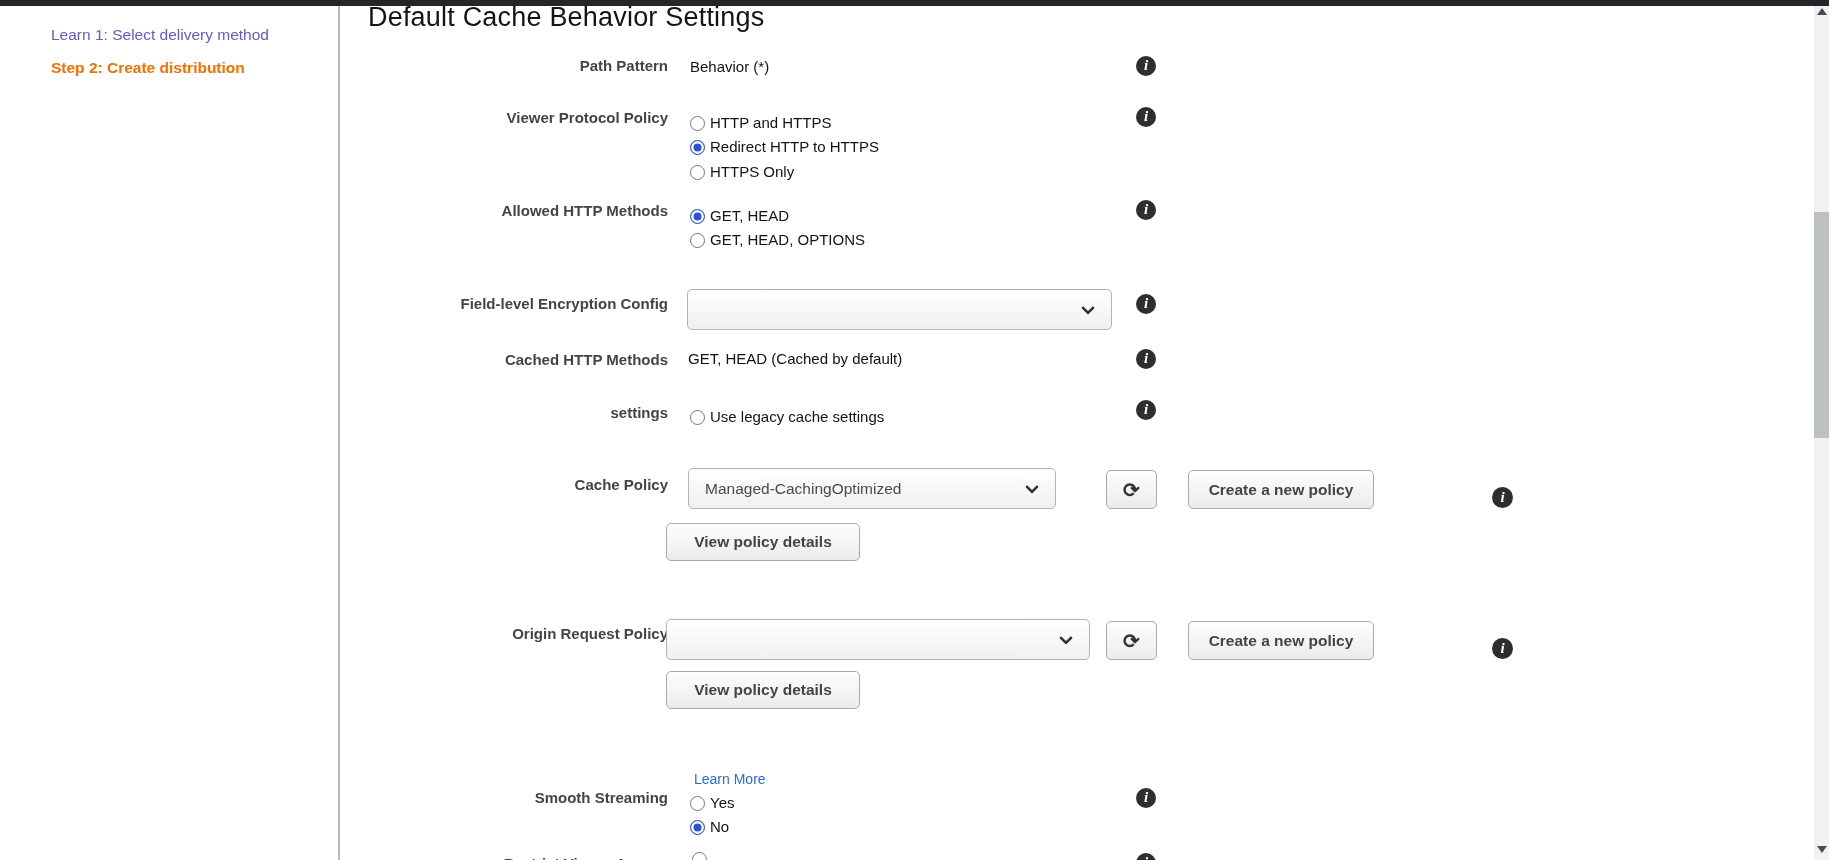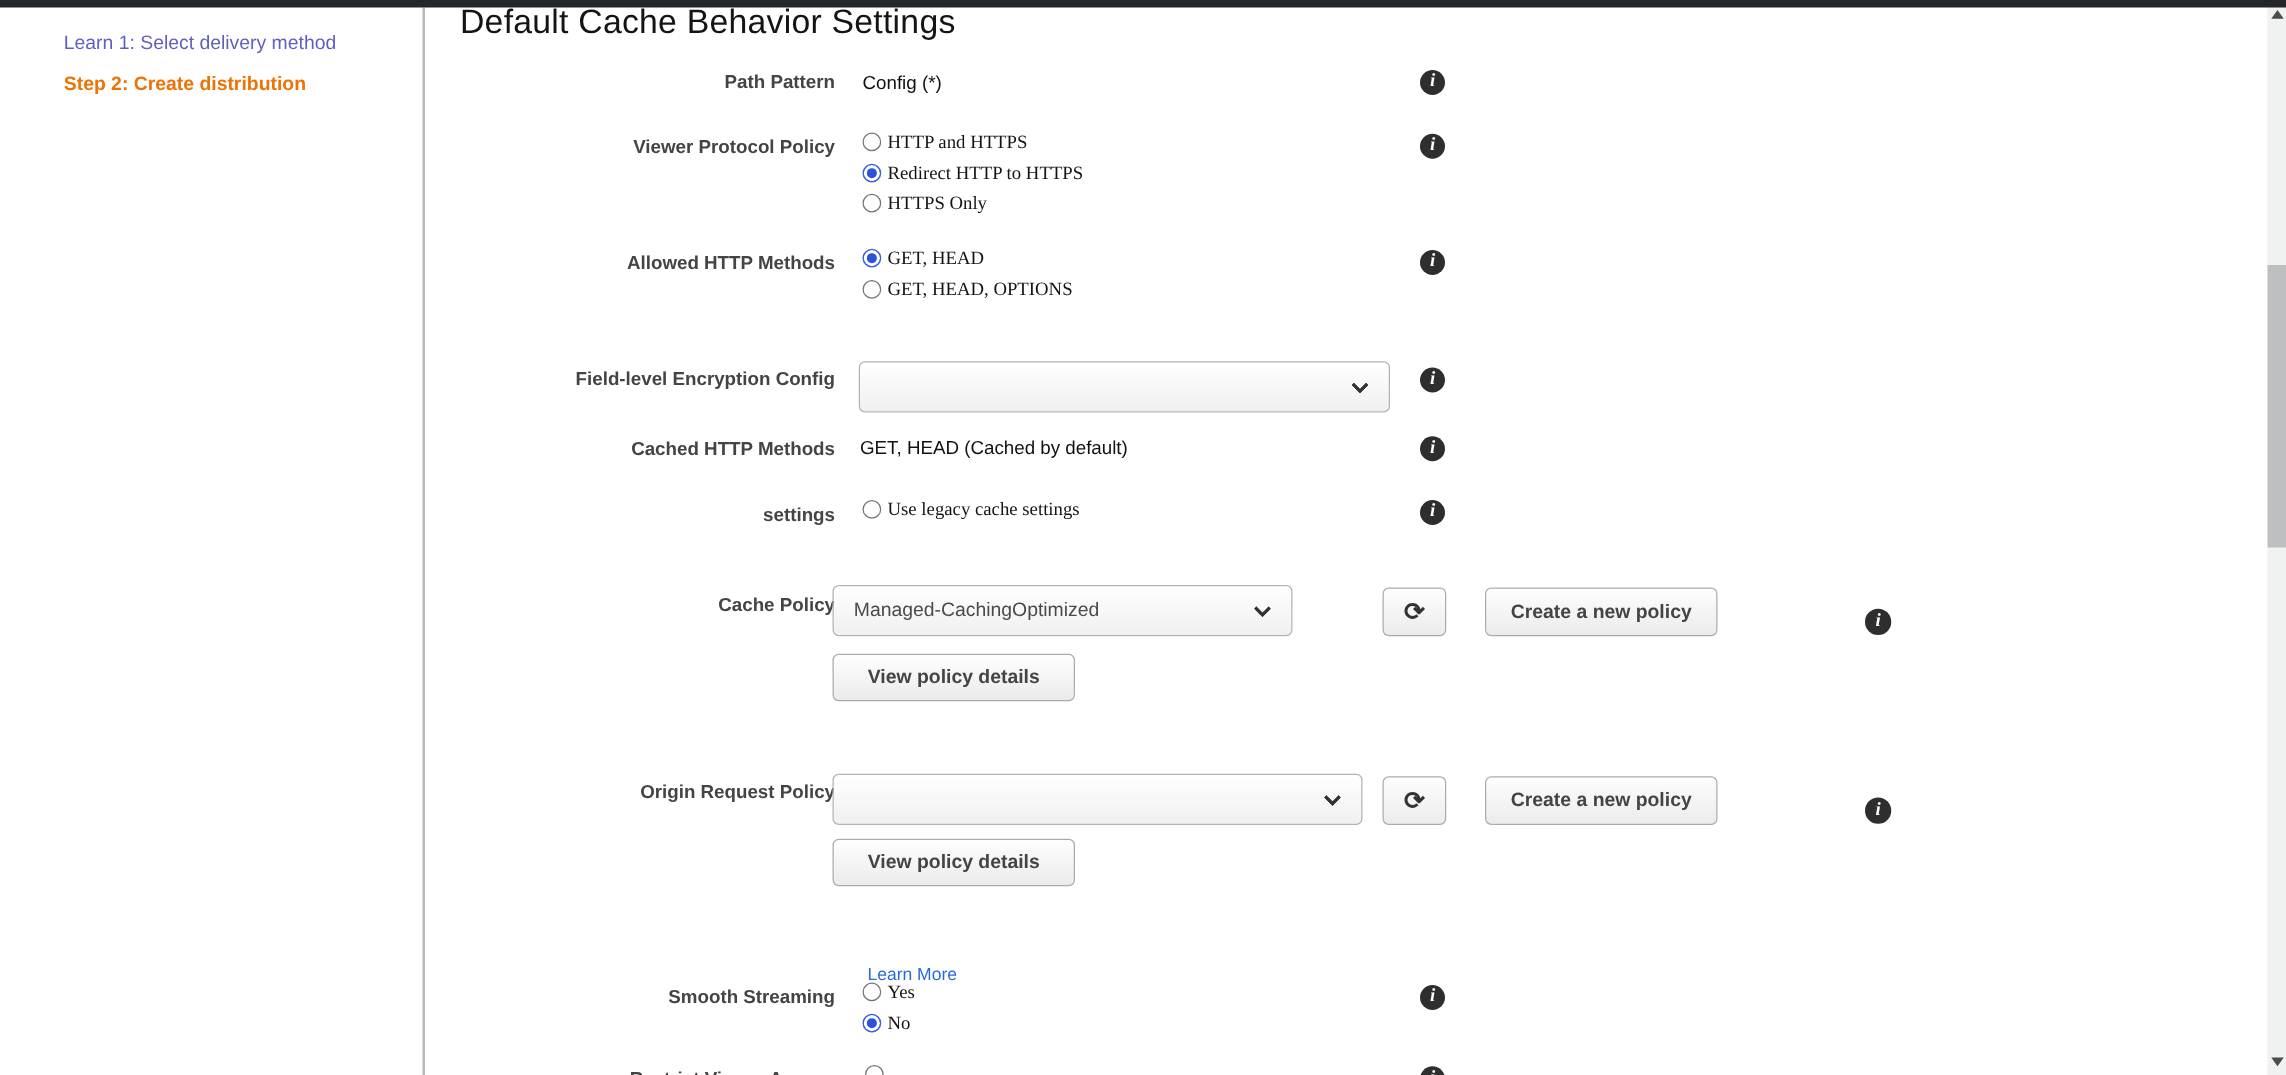--- a/index.html
+++ b/index.html
@@ -24,21 +24,21 @@
   
   .f-label { left:348px; width:320px; text-align:right; font-size:15px; font-weight:bold;
              color:#444444; line-height:18px; }
   .f-label.two-line { line-height:21px; }
 
   
   .f-value { font-size:15px; color:#111; line-height:18px; white-space:nowrap; }
 
   
   .radio-group { display:flex; flex-direction:column; }
-  .radio-row { display:flex; align-items:flex-start; height:24.6px; white-space:nowrap;font-family:Liberation Serif, serif; }
+  .radio-row { display:flex; align-items:flex-end; height:24.6px; white-space:nowrap; }
   .radio { width:15px; height:15px; border-radius:50%; border:1.5px solid #757575;
            background:#fff; margin-right:5px; flex:0 0 auto; }
   .radio.checked { border-color:#3f5fd7; background:#2b52d8; box-shadow:inset 0 0 0 2.5px #ffffff; }
   .radio-label { font-size:15px; color:#141414; }
 
   
   .select { height:41px; background:linear-gradient(#ffffff,#f0f0f1); border:1px solid #b3b3b3;
             border-radius:5px; font-size:15.5px; color:#4a4a4a; line-height:39px;
             padding-left:16px; white-space:nowrap; cursor:pointer; overflow:hidden; }
   .chevron { position:absolute; right:18px; top:13px; width:10px; height:10px;
@@ -75,21 +75,21 @@
 
 <div id="topbar" class="abs"></div>
 
 <div id="step1" class="abs side-link">Learn 1: Select delivery method</div>
 <div id="step2" class="abs side-link">Step 2: Create distribution</div>
 <div id="divider" class="abs"></div>
 
 <div id="page-title" class="abs">Default Cache Behavior Settings</div>
 
 <div class="abs f-label" style="top:57px">Path Pattern</div>
-<div class="abs f-value" style="left:690px;top:58px">Config (*)</div>
+<div class="abs f-value" style="left:690px;top:58px">Behavior (*)</div>
 <span class="abs info-icon" style="left:1136px;top:56px">i</span>
 
 <div class="abs f-label" style="top:109px">Viewer Protocol Policy</div>
 <div class="abs radio-group" style="left:690px;top:106px">
     <div class="radio-row">
       <span class="radio"></span>
       <span class="radio-label">HTTP and HTTPS</span>
     </div>
     <div class="radio-row">
       <span class="radio checked"></span>
@@ -131,21 +131,21 @@
 </div>
 <div class="abs radio-group" style="left:690px;top:400px">
     <div class="radio-row">
       <span class="radio"></span>
       <span class="radio-label">Use legacy cache settings</span>
     </div>
   </div>
 <span class="abs info-icon" style="left:1136px;top:400px">i</span>
 
 <div class="abs f-label" style="top:476px">Cache Policy</div>
-<div class="abs select" style="left:666px;top:468px;width:368px">
+<div class="abs select" style="left:688px;top:468px;width:368px">
   <span>Managed-CachingOptimized</span>
   <span class="chevron"></span>
 </div>
 <button class="abs btn refresh-btn" style="left:1106px;top:470px;width:51px;height:39px">
   <span>⟳</span>
 </button>
 <button class="abs btn" style="left:1188px;top:470px;width:186px;height:39px">Create a new policy</button>
 <button class="abs btn" style="left:666px;top:523px;width:194px;height:38px">View policy details</button>
 <div class="abs link" style="left:694px;top:574px">Learn More</div>
 <span class="abs info-icon big" style="left:1492px;top:487px">i</span>

